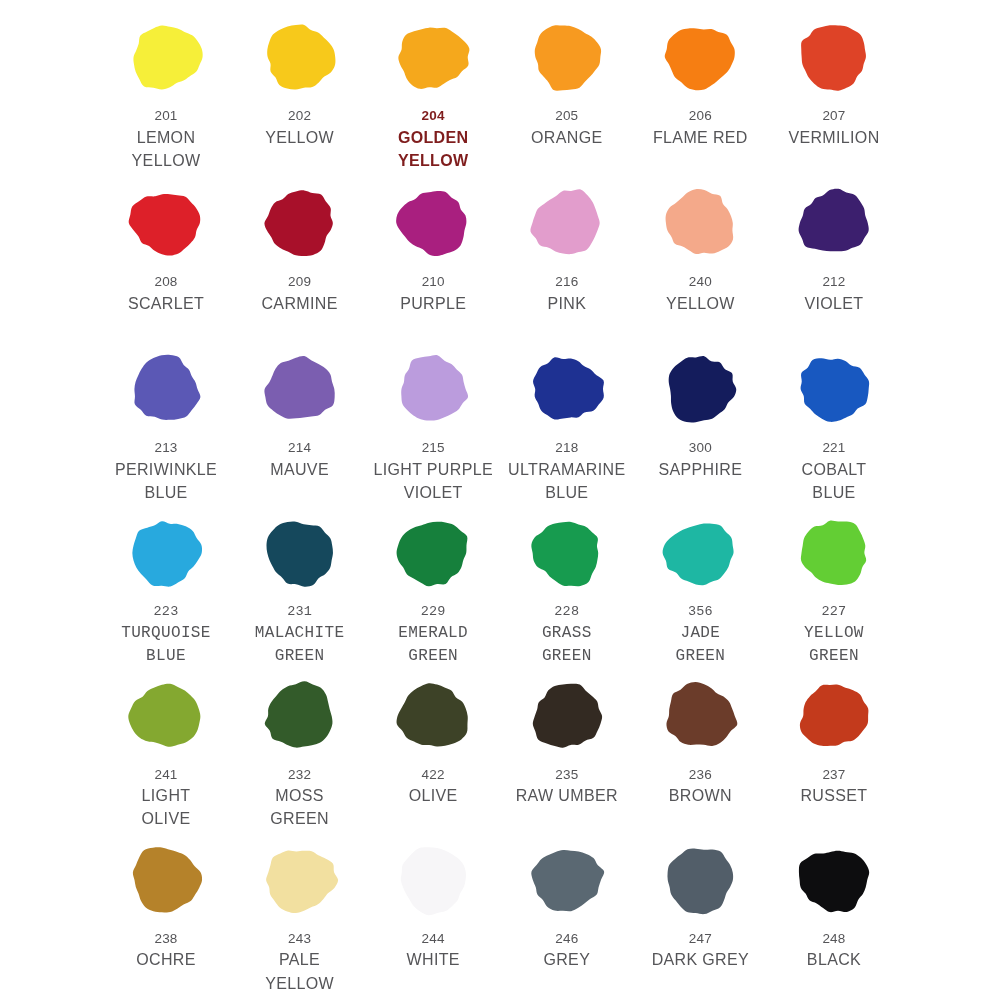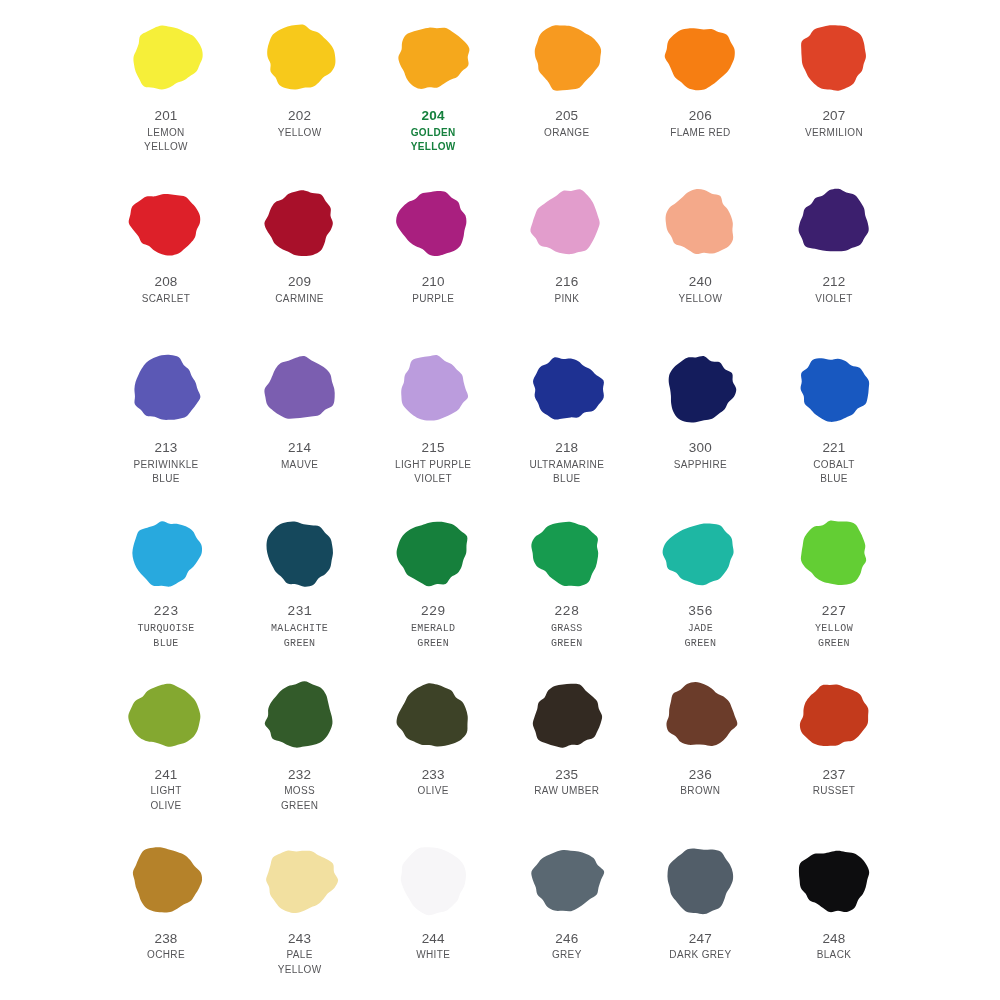--- a/index.html
+++ b/index.html
@@ -63,28 +63,28 @@
     margin-top: 6px;
     text-align: center;
     line-height: 1.45;
   }
   .code {
     font-size: 13.5px;
     color: #555558;
     letter-spacing: 0.2px;
   }
   .cname {
-    font-size: 10px;
+    font-size: 16px;
     color: #555558;
     letter-spacing: 0.35px;
     max-width: 132px;
   }
   .swatch-cell.highlight .code,
   .swatch-cell.highlight .cname {
-    color: #15803d;
+    color: #7f1d1d;
     font-weight: 700;
   }
 </style>
 </head>
 <body>
 
 <div id="chart">
     <div class="swatch-row r1">
       <div class="swatch-cell">
         <div class="blob-wrap">
@@ -434,21 +434,21 @@
       </div>
       <div class="swatch-cell">
         <div class="blob-wrap">
           <div class="blob">
             <svg viewBox="-2 -2 104 104" xmlns="http://www.w3.org/2000/svg">
               <path d="M96.20,50.00C96.59,53.44 96.13,56.89 95.95,60.57C95.78,64.26 96.50,68.67 95.13,72.11C93.76,75.54 90.73,78.77 87.73,81.20C84.73,83.63 80.74,85.29 77.13,86.68C73.51,88.07 69.70,88.86 66.06,89.53C62.42,90.20 58.81,90.85 55.29,90.70C51.78,90.55 48.44,89.07 44.97,88.65C41.50,88.24 37.84,88.96 34.47,88.21C31.11,87.45 28.02,85.67 24.76,84.13C21.50,82.60 17.50,81.37 14.92,79.01C12.34,76.64 11.45,72.94 9.27,69.95C7.09,66.96 2.92,64.41 1.83,61.08C0.74,57.76 1.79,53.48 2.73,50.00C3.67,46.52 5.85,43.28 7.46,40.21C9.07,37.14 10.79,34.49 12.39,31.58C13.99,28.66 15.01,25.41 17.03,22.74C19.06,20.07 21.72,17.62 24.53,15.56C27.34,13.50 30.60,11.92 33.90,10.39C37.20,8.86 40.73,6.76 44.32,6.38C47.92,6.00 51.93,7.18 55.45,8.12C58.97,9.05 62.21,10.61 65.45,11.98C68.69,13.35 72.40,14.20 74.88,16.35C77.37,18.51 78.01,22.47 80.35,24.90C82.69,27.33 86.72,28.42 88.93,30.93C91.15,33.44 92.44,36.78 93.65,39.96C94.86,43.14 95.82,46.56 96.20,50.00Z" fill="#3D4227"></path>
             </svg>
           </div>
         </div>
         <div class="labels">
-          <div class="code">233</div>
+          <div class="code">422</div>
           <div class="cname">OLIVE</div>
         </div>
       </div>
       <div class="swatch-cell">
         <div class="blob-wrap">
           <div class="blob">
             <svg viewBox="-2 -2 104 104" xmlns="http://www.w3.org/2000/svg">
               <path d="M96.76,50.00C97.13,53.34 95.70,56.96 94.67,60.28C93.65,63.59 92.17,66.74 90.60,69.89C89.03,73.04 87.97,76.99 85.25,79.15C82.54,81.31 77.60,81.36 74.31,82.87C71.02,84.38 68.74,87.26 65.53,88.21C62.31,89.16 58.52,87.89 55.02,88.56C51.51,89.23 48.06,91.98 44.50,92.24C40.95,92.50 37.29,91.05 33.70,90.11C30.11,89.16 26.61,87.99 22.96,86.56C19.31,85.14 14.33,84.23 11.81,81.58C9.28,78.93 9.03,74.19 7.80,70.67C6.56,67.16 4.52,63.93 4.40,60.49C4.29,57.04 6.10,53.27 7.08,50.00C8.06,46.73 9.38,43.93 10.27,40.86C11.16,37.79 10.78,34.19 12.42,31.59C14.06,29.00 18.05,27.90 20.12,25.29C22.19,22.69 22.57,18.54 24.83,15.97C27.10,13.40 30.43,11.25 33.71,9.90C36.99,8.55 40.87,8.35 44.52,7.87C48.17,7.39 51.83,6.99 55.59,7.02C59.35,7.04 63.83,6.47 67.06,8.01C70.29,9.54 72.35,13.76 74.97,16.23C77.60,18.70 80.31,20.50 82.83,22.85C85.36,25.20 88.53,27.44 90.14,30.34C91.74,33.24 91.36,36.96 92.46,40.23C93.56,43.51 96.39,46.66 96.76,50.00Z" fill="#332A22"></path>
             </svg>
           </div>

